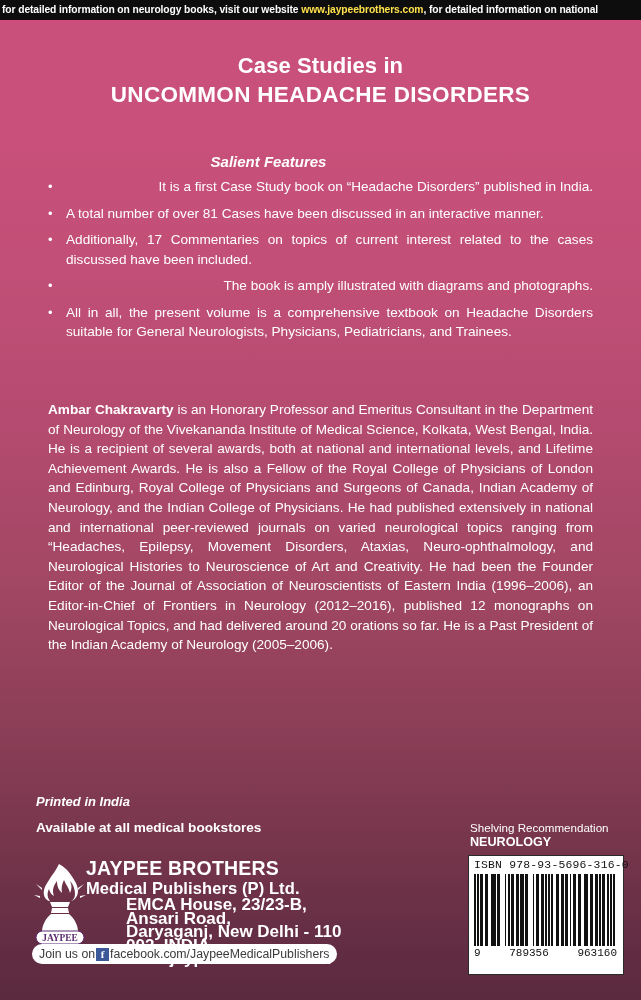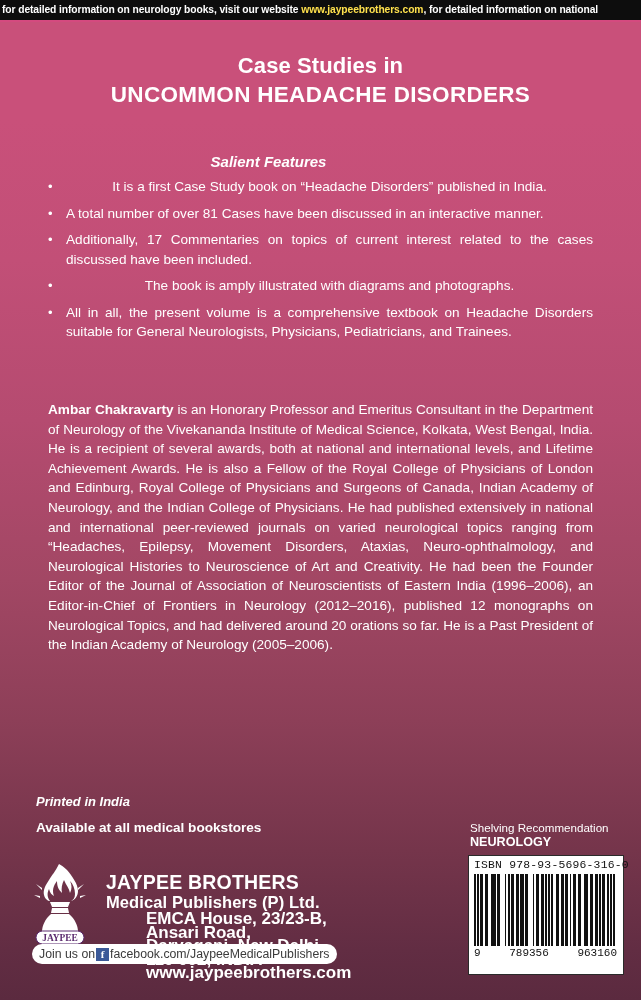--- a/index.html
+++ b/index.html
@@ -102,21 +102,21 @@
     width: 18px;
     flex: 0 0 18px;
     font-size: 13px;
     line-height: 19.5px;
   }
   .feature .ftext {
     flex: 1 1 auto;
     text-align: justify;
     text-justify: inter-word;
   }
-  .feature.nojust .ftext { text-align: center; }
+  .feature.nojust .ftext { text-align: right; }
 
   
   #bio {
     position: absolute;
     top: 400px;
     left: 48px;
     width: 545px;
     color: #ffffff;
     font-size: 13.6px;
     line-height: 19.6px;
@@ -155,23 +155,22 @@
   }
   #logo {
     position: absolute;
     top: 4px; left: 2px;
     width: 56px;
     height: 82px;
   }
   #logo svg { display: block; }
   #pub-text {
     position: absolute;
-    left: 76px;
+    left: 56px;
     top: 0;
-    margin-top: 14px;
   }
   #pub-name1 {
     font-size: 19.5px;
     font-weight: bold;
     letter-spacing: 0.2px;
     line-height: 21px;
   }
   #pub-name2 {
     font-size: 16.5px;
     font-weight: bold;

